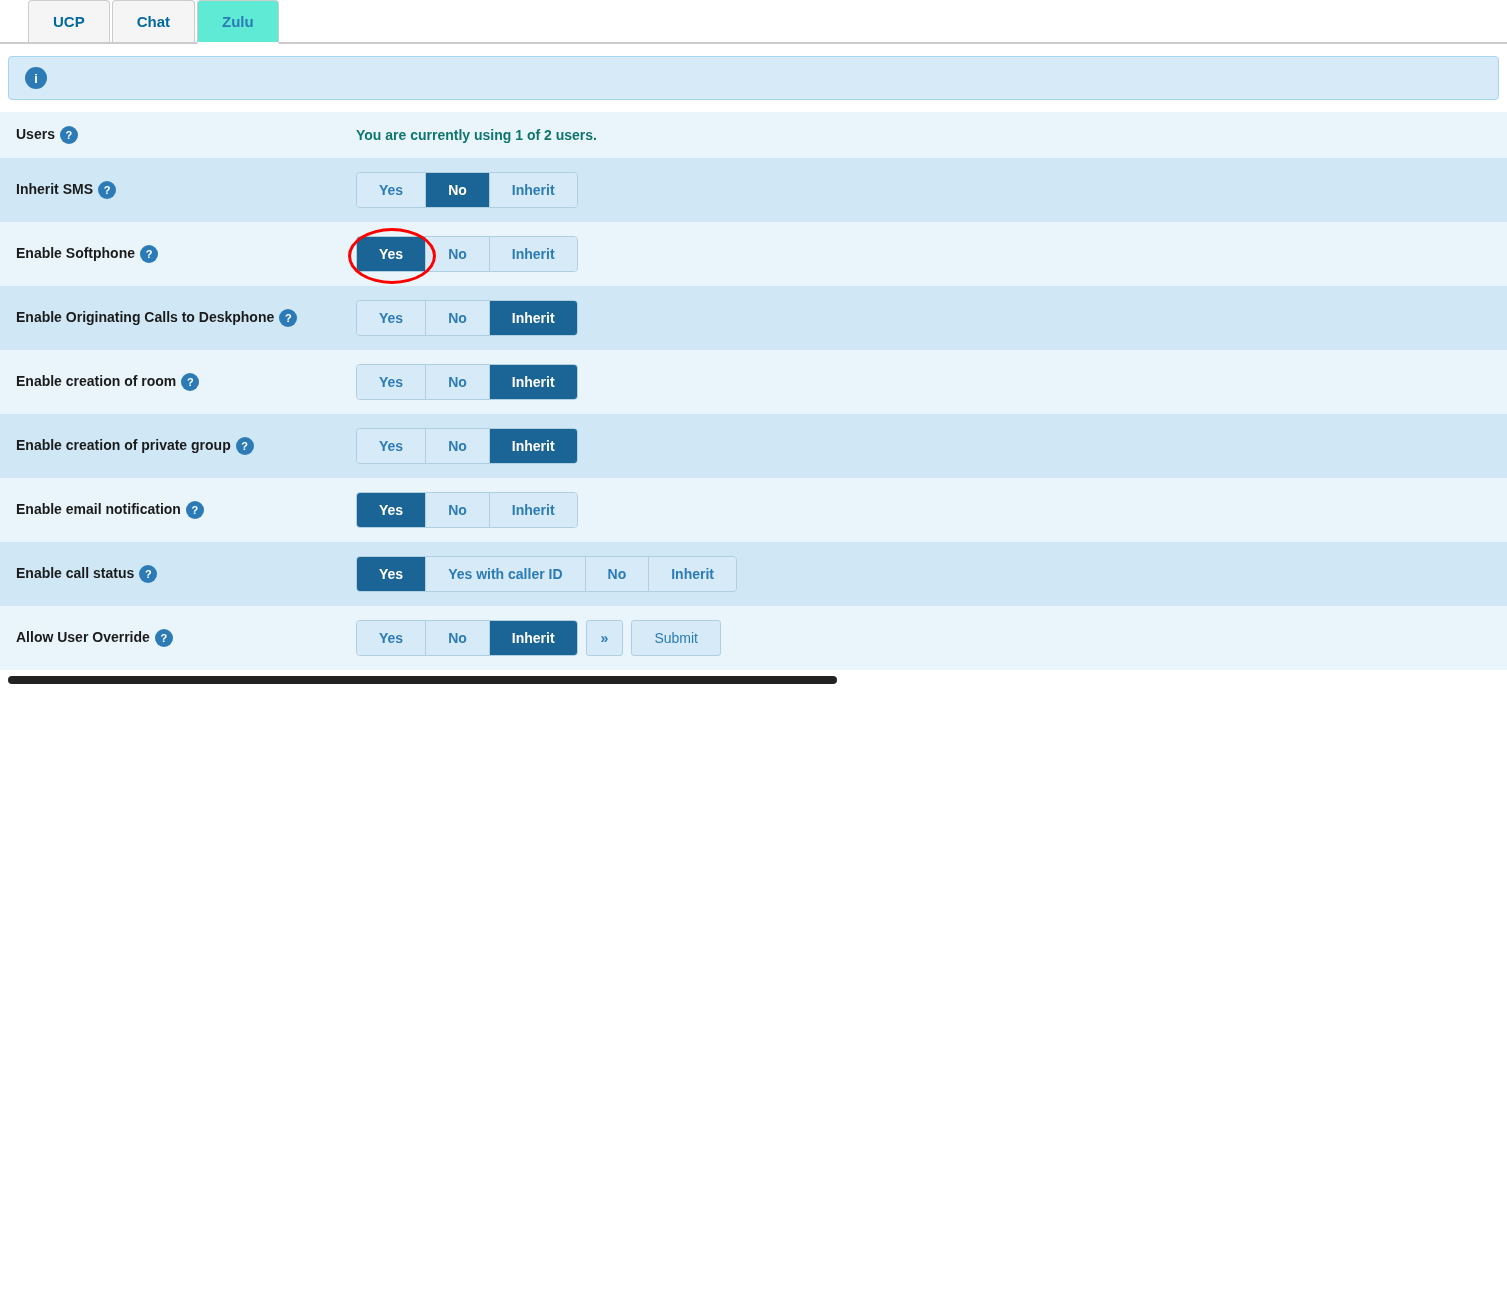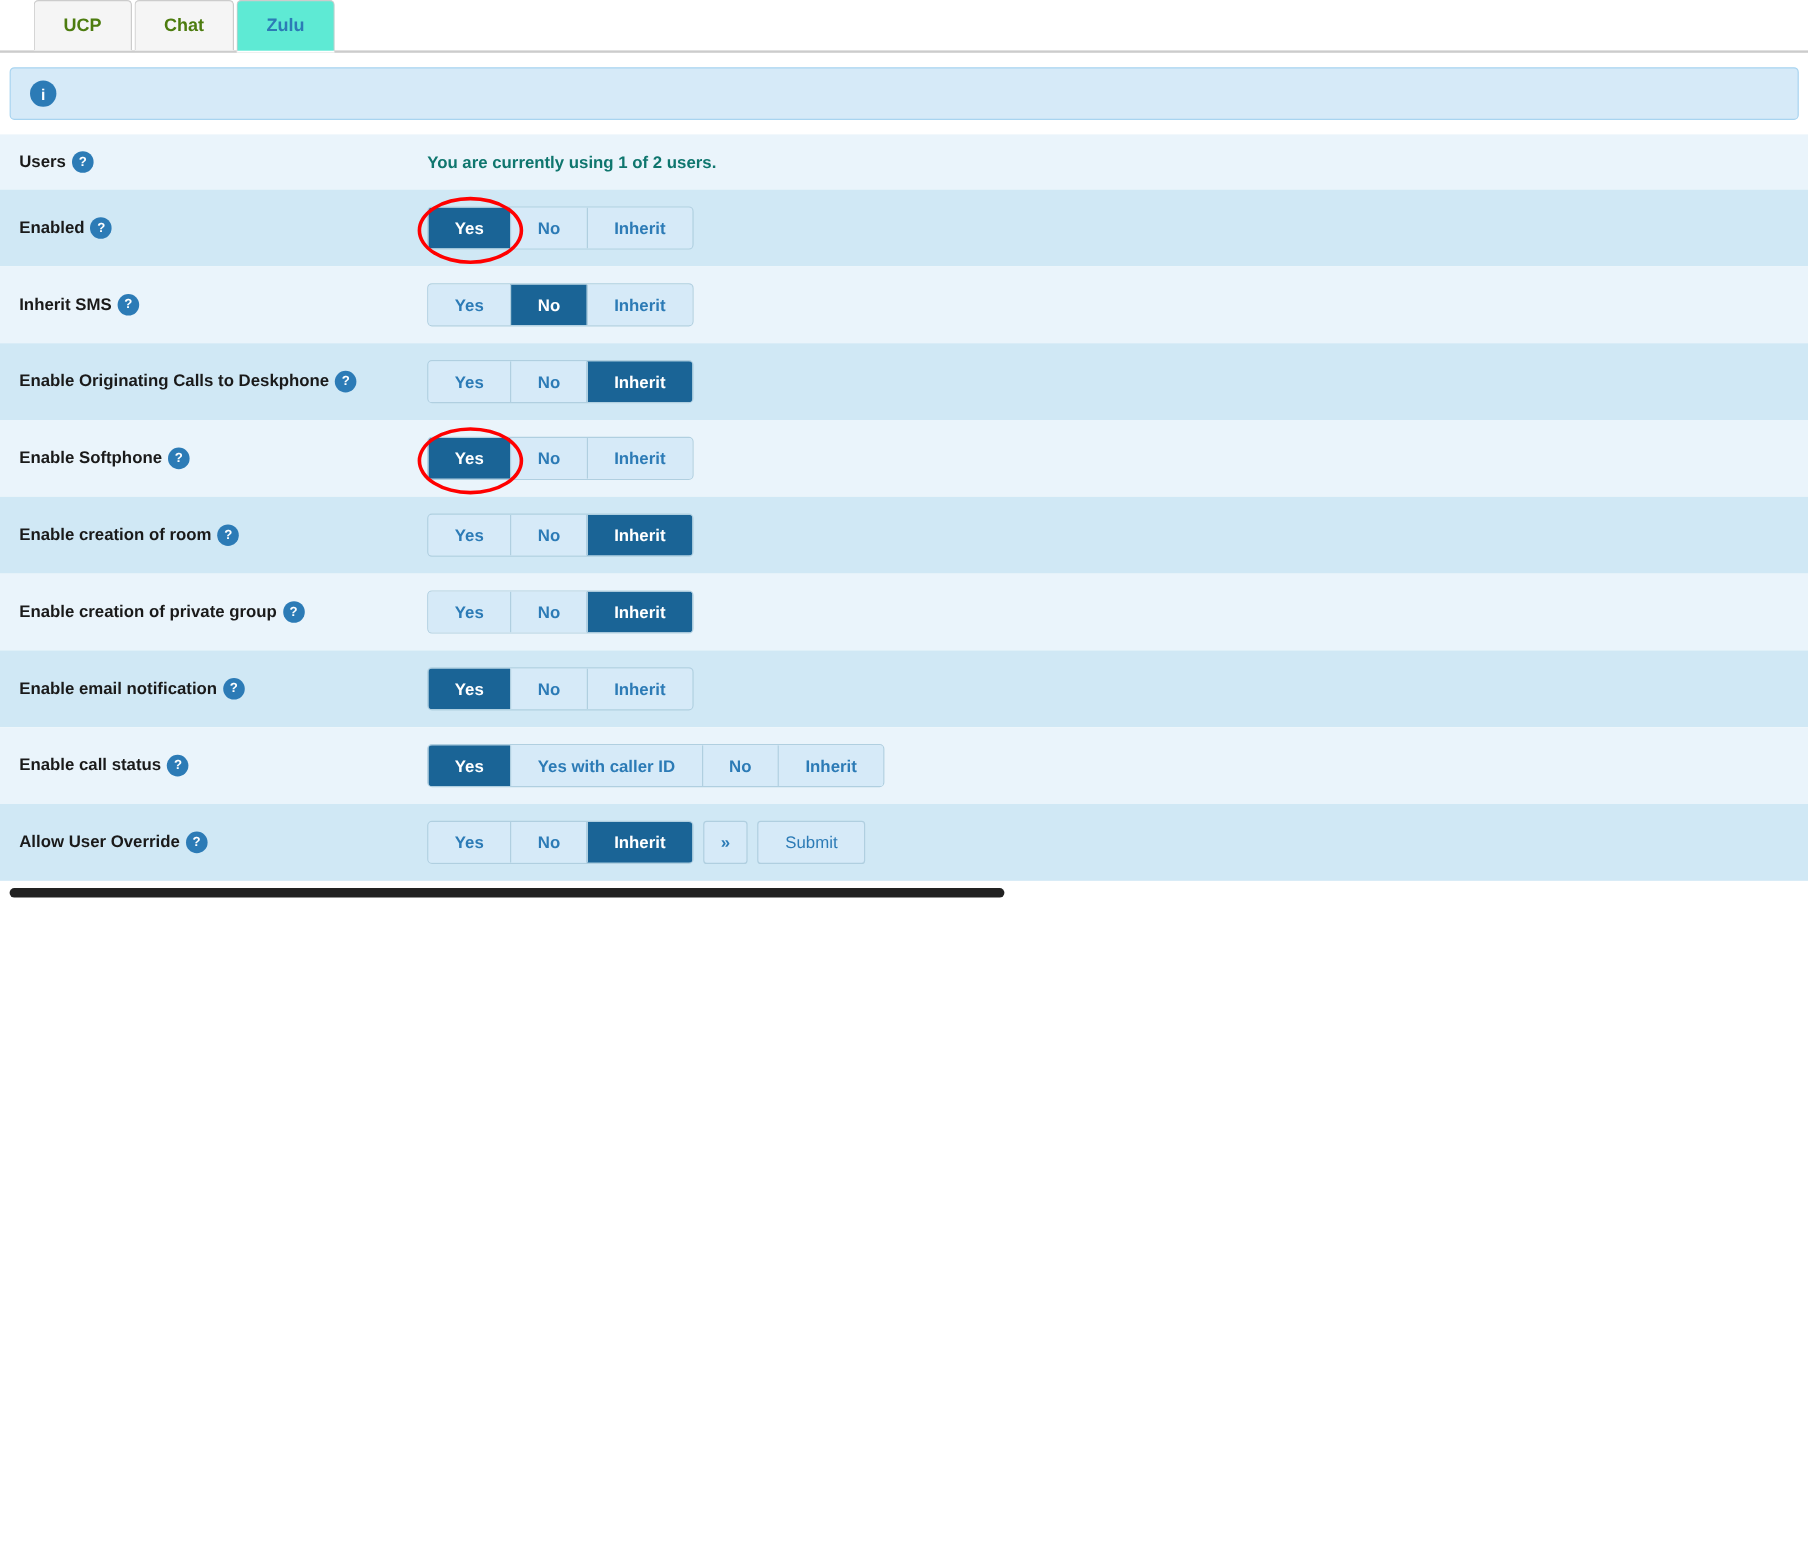--- a/index.html
+++ b/index.html
@@ -28,21 +28,21 @@
       padding: 12px 10px;
       font-weight: bold;
     }
     .tab {
       padding: 12px 24px;
       border: 1px solid #ccc;
       border-bottom: none;
       border-radius: 4px 4px 0 0;
       cursor: pointer;
       background: #f5f5f5;
-      color: #4d7c0f;
+      color: #0369a1;
       font-weight: 600;
       font-size: 15px;
       margin-right: 2px;
     }
     .tab.active {
       background: #5eead4;
       border-bottom: 2px solid #fff;
       color: #2c7bb6;
       margin-bottom: -2px;
     }
@@ -186,64 +186,52 @@
     <span></span>
   </div>
 
   <table class="settings-table">
     <tbody id="settings-tbody">
     <tr>
           <td><span>Users</span><span class="help-icon">?</span></td>
           <td><span class="users-status">You are currently using 1 of 2 users.</span></td>
         </tr>
         <tr>
-          <td><span>Enabled</span><span class="help-icon">?</span></td>
+          <td><span>Inherit SMS</span><span class="help-icon">?</span></td>
+          <td>
+            <div style="display: flex; align-items: center; gap: 8px;">
+              <div style="position: relative; display: inline-block;"><div class="btn-group">
+                  <button class="btn-opt">Yes</button>
+                  <button class="btn-opt active">No</button>
+                  <button class="btn-opt">Inherit</button>
+                </div></div>
+            </div>
+          </td>
+        </tr>
+        <tr>
+          <td><span>Enable Softphone</span><span class="help-icon">?</span></td>
           <td>
             <div style="display: flex; align-items: center; gap: 8px;">
               <div style="position: relative; display: inline-block;"><div class="btn-group">
                   <button class="btn-opt active">Yes</button>
                   <button class="btn-opt">No</button>
                   <button class="btn-opt">Inherit</button>
                 </div><div style="position: absolute; border: 3px solid red; border-radius: 50%; top: -8px; left: -8px; width: 88px; height: 56px; pointer-events: none;"></div></div>
             </div>
           </td>
         </tr>
         <tr>
-          <td><span>Inherit SMS</span><span class="help-icon">?</span></td>
-          <td>
-            <div style="display: flex; align-items: center; gap: 8px;">
-              <div style="position: relative; display: inline-block;"><div class="btn-group">
-                  <button class="btn-opt">Yes</button>
-                  <button class="btn-opt active">No</button>
-                  <button class="btn-opt">Inherit</button>
-                </div></div>
-            </div>
-          </td>
-        </tr>
-        <tr>
           <td><span>Enable Originating Calls to Deskphone</span><span class="help-icon">?</span></td>
           <td>
             <div style="display: flex; align-items: center; gap: 8px;">
               <div style="position: relative; display: inline-block;"><div class="btn-group">
                   <button class="btn-opt">Yes</button>
                   <button class="btn-opt">No</button>
                   <button class="btn-opt active">Inherit</button>
                 </div></div>
-            </div>
-          </td>
-        </tr>
-        <tr>
-          <td><span>Enable Softphone</span><span class="help-icon">?</span></td>
-          <td>
-            <div style="display: flex; align-items: center; gap: 8px;">
-              <div style="position: relative; display: inline-block;"><div class="btn-group">
-                  <button class="btn-opt active">Yes</button>
-                  <button class="btn-opt">No</button>
-                  <button class="btn-opt">Inherit</button>
-                </div><div style="position: absolute; border: 3px solid red; border-radius: 50%; top: -8px; left: -8px; width: 88px; height: 56px; pointer-events: none;"></div></div>
             </div>
           </td>
         </tr>
         <tr>
           <td><span>Enable creation of room</span><span class="help-icon">?</span></td>
           <td>
             <div style="display: flex; align-items: center; gap: 8px;">
               <div style="position: relative; display: inline-block;"><div class="btn-group">
                   <button class="btn-opt">Yes</button>
                   <button class="btn-opt">No</button>

